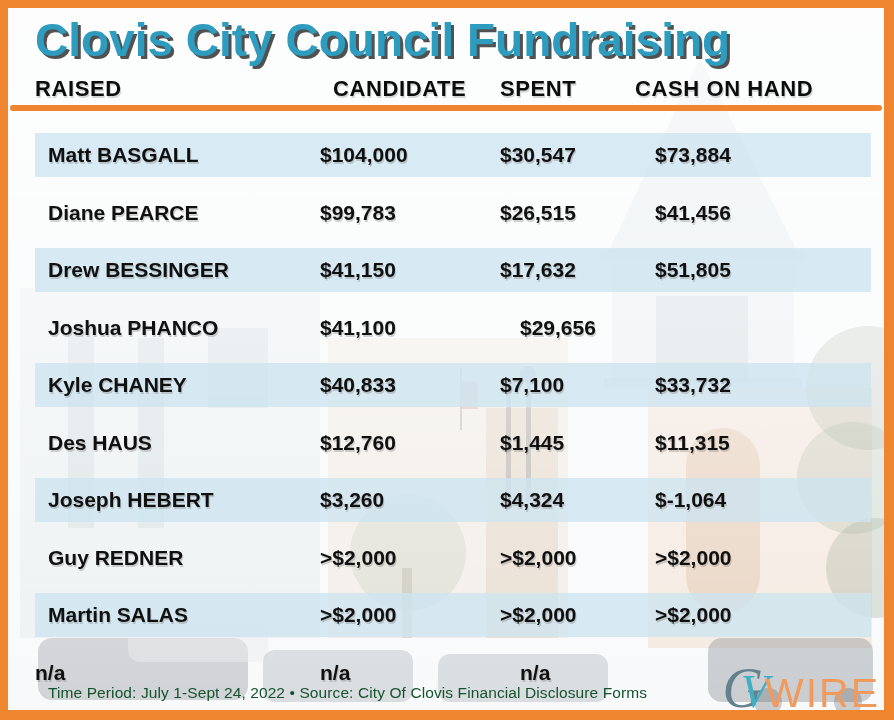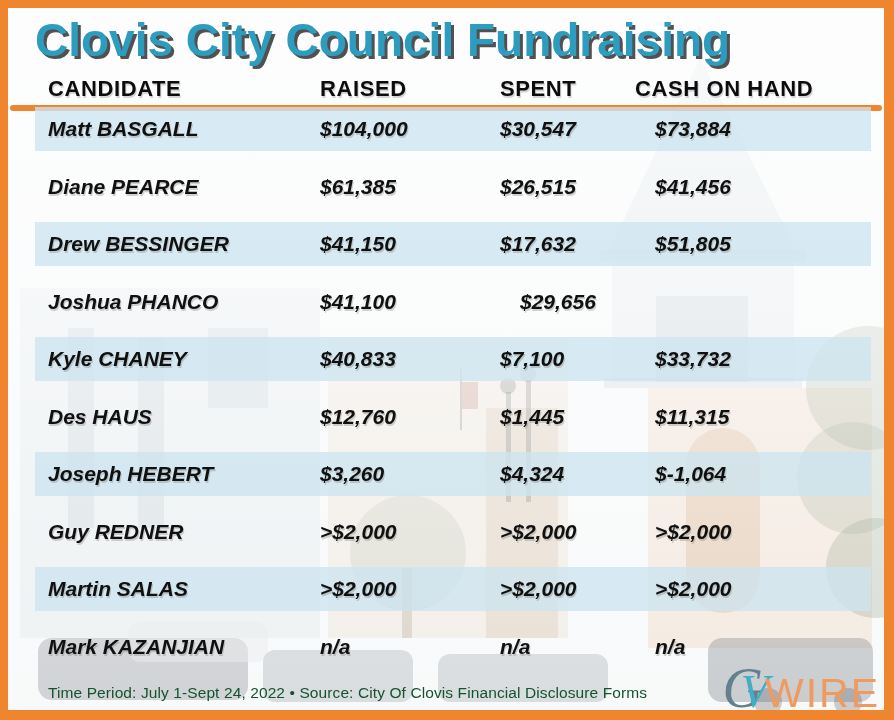--- a/index.html
+++ b/index.html
@@ -37,21 +37,21 @@
     left:27px;top:68px;width:836px;height:26px;
     font-size:22px;font-weight:bold;color:#0c0c0c;
     letter-spacing:.6px;
     text-shadow:1px 1.5px 0 rgba(110,110,110,.28);
   }
   .header-row .cell.c0{padding-left:13px;}
   .header-rule{
     left:2px;right:2px;top:97px;height:6px;
     background:var(--accent-orange);border-radius:3px;
   }
-  .table-rows{left:27px;top:99px;width:836px;font-style:italic;}
+  .table-rows{left:27px;top:125px;width:836px;}
   .row{
     height:44px;margin-bottom:13.5px;
     font-size:21px;font-weight:bold;color:#101010;
     text-shadow:1px 1.5px 0 rgba(110,110,110,.30);
   }
   .row.stripe{background:rgba(205,228,240,.78);}
   .row .cell.c0{padding-left:13px;}
   .row .cell.c3{padding-left:20px;}
   .footnote{
     left:40px;top:676px;
@@ -120,38 +120,38 @@
     <rect x="700" y="630" width="165" height="64" rx="14" fill="#3e464f" opacity="0.32"></rect>
     <circle cx="760" cy="694" r="14" fill="#2e343b" opacity="0.30"></circle>
     <circle cx="840" cy="694" r="14" fill="#2e343b" opacity="0.30"></circle>
 
     <rect x="0" y="0" width="876" height="702" fill="url(#wash)"></rect>
   </svg>
 
   <h1 class="layer page-title">Clovis City Council Fundraising</h1>
 
   <div class="layer header-row grid-cols">
+    <span class="cell c1">RAISED</span>
     <span class="cell c0">CANDIDATE</span>
-    <span class="cell c1">RAISED</span>
     <span class="cell c2">SPENT</span>
     <span class="cell c3">CASH ON HAND</span>
   </div>
 
   <div class="layer header-rule"></div>
 
   <div class="layer table-rows">
       <div class="row grid-cols stripe">
       <span class="cell c0">Matt BASGALL</span>
       <span class="cell c1">$104,000</span>
       <span class="cell c2">$30,547</span>
       <span class="cell c3">$73,884</span>
     </div>
       <div class="row grid-cols">
       <span class="cell c0">Diane PEARCE</span>
-      <span class="cell c1">$61,385</span>
+      <span class="cell c1">$99,783</span>
       <span class="cell c2">$26,515</span>
       <span class="cell c3">$41,456</span>
     </div>
       <div class="row grid-cols stripe">
       <span class="cell c0">Drew BESSINGER</span>
       <span class="cell c1">$41,150</span>
       <span class="cell c2">$17,632</span>
       <span class="cell c3">$51,805</span>
     </div>
       <div class="row grid-cols">
@@ -183,21 +183,20 @@
       <span class="cell c2">&gt;$2,000</span>
       <span class="cell c3">&gt;$2,000</span>
     </div>
       <div class="row grid-cols stripe">
       <span class="cell c0">Martin SALAS</span>
       <span class="cell c1">&gt;$2,000</span>
       <span class="cell c2">&gt;$2,000</span>
       <span class="cell c3">&gt;$2,000</span>
     </div>
       <div class="row grid-cols">
-      <span class="cell c0">Mark KAZANJIAN</span>
       <span class="cell c1">n/a</span>
       <span class="cell c2">n/a</span>
       <span class="cell c3">n/a</span>
     </div>
     </div>
 
   <div class="layer footnote">Time Period: July 1-Sept 24, 2022 • Source: City Of Clovis Financial Disclosure Forms</div>
 
   <div class="layer logo">
     <span class="logo-g">G</span>

